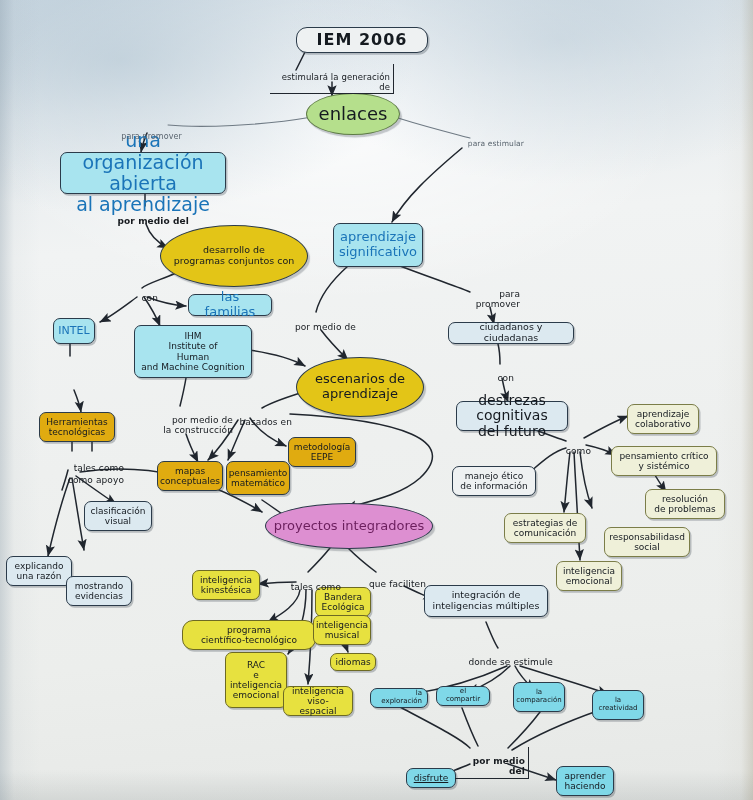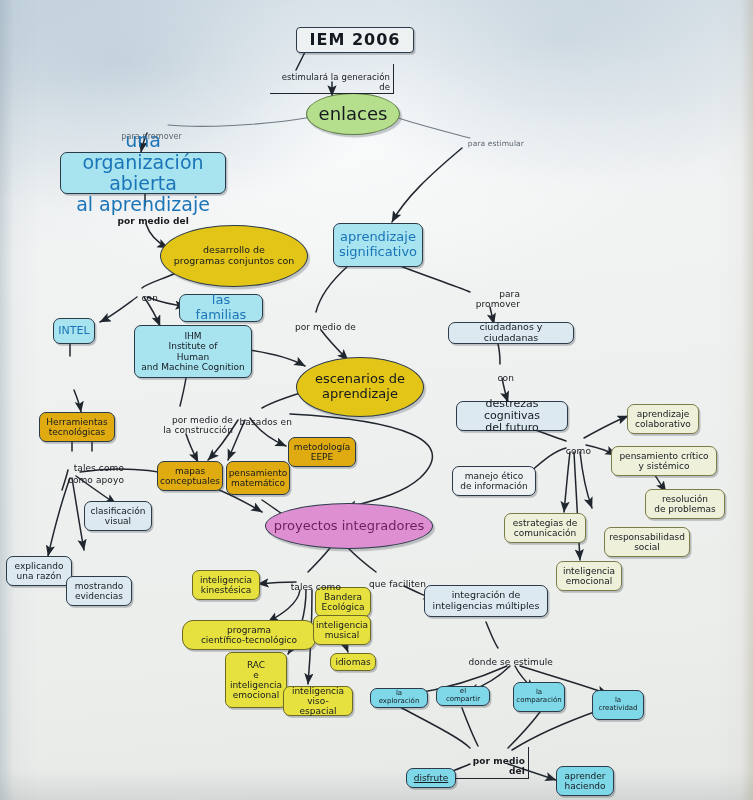--- a/index.html
+++ b/index.html
@@ -209,21 +209,21 @@
       <path d="M586,445 C600,448 610,452 616,455" marker-end="url(#ah)"></path>
       <path d="M580,452 C582,470 586,492 592,508" marker-end="url(#ah)"></path>
       <path d="M570,452 C568,468 566,492 564,512" marker-end="url(#ah)"></path>
       <path d="M574,452 C576,490 578,530 580,560" marker-end="url(#ah)"></path>
       <path d="M566,448 C550,452 534,470 520,480" marker-end="url(#ah)"></path>
 
       <path d="M650,466 C656,478 662,486 666,492" marker-end="url(#ah)"></path>
     </g>
   </svg>
 
-  <div class="node box c-white t-dark" style="left:296px; top:27px; width:118px; height:26px; font-size:16px; font-weight:700; letter-spacing:1px; border-radius:4px;">
+  <div class="node box c-white t-dark" style="left:296px; top:27px; width:132px; height:26px; font-size:16px; font-weight:700; letter-spacing:1px; border-radius:11px;">
     <span>IEM  2006</span>
   </div>
 
   <div class="lbl boxed" style="left:270px; top:64px; width:118px; font-size:8.5px;">
     <span>estimulará la generación de</span>
   </div>
 
   <div class="node ellipse c-green t-dark" style="left:306px; top:93px; width:94px; height:42px; font-size:18px;">
     <span>enlaces</span>
   </div>
@@ -252,21 +252,21 @@
 
   <div class="node ellipse c-yellow t-dark" style="left:160px; top:225px; width:148px; height:62px; font-size:9.5px;">
     <span>desarrollo de
 programas conjuntos con</span>
   </div>
 
   <div class="lbl" style="left:128px; top:284px; width:30px; font-size:9px;">
     <span>con</span>
   </div>
 
-  <div class="node box c-cyan t-blue" style="left:179px; top:294px; width:84px; height:28px; font-size:13px;">
+  <div class="node box c-cyan t-blue" style="left:188px; top:294px; width:84px; height:22px; font-size:13px;">
     <span>las familias</span>
   </div>
 
   <div class="node box c-cyan t-blue" style="left:53px; top:318px; width:42px; height:26px; font-size:11px;">
     <span>INTEL</span>
   </div>
 
   <div class="node box c-cyan t-dark" style="left:134px; top:325px; width:118px; height:53px; font-size:9px;">
     <span>IHM
 Institute of
@@ -289,21 +289,21 @@
 
   <div class="lbl" style="left:462px; top:280px; width:58px; font-size:9px;">
     <span>para
 promover</span>
   </div>
 
   <div class="lbl" style="left:488px; top:364px; width:26px; font-size:9px;">
     <span>con</span>
   </div>
 
-  <div class="node box c-pale t-dark" style="left:456px; top:401px; width:112px; height:30px; font-size:11px;">
+  <div class="node box c-pale t-dark" style="left:456px; top:401px; width:112px; height:30px; font-size:14px;">
     <span>destrezas cognitivas
 del futuro</span>
   </div>
 
 
   <div class="node box c-gold t-dark" style="left:39px; top:412px; width:76px; height:30px; font-size:9px;">
     <span>Herramientas
 tecnológicas</span>
   </div>
 
@@ -440,21 +440,21 @@
 
   <div class="node box c-pale t-dark" style="left:424px; top:585px; width:124px; height:32px; font-size:9.5px;">
     <span>integración de
 inteligencias múltiples</span>
   </div>
 
   <div class="lbl" style="left:461px; top:648px; width:92px; font-size:9px;">
     <span>donde se estimule</span>
   </div>
 
-  <div class="node box c-cyan2 t-dark" style="left:370px; top:688px; width:58px; height:20px; font-size:7px;">
+  <div class="node box c-cyan2 t-dark" style="left:370px; top:688px; width:58px; height:20px; font-size:7px;text-align:right;">
     <span>la exploración</span>
   </div>
 
   <div class="node box c-cyan2 t-dark" style="left:436px; top:686px; width:54px; height:20px; font-size:7px;">
     <span>el compartir</span>
   </div>
 
   <div class="node box c-cyan2 t-dark" style="left:513px; top:682px; width:52px; height:30px; font-size:7px;">
     <span>la
 comparación</span>

